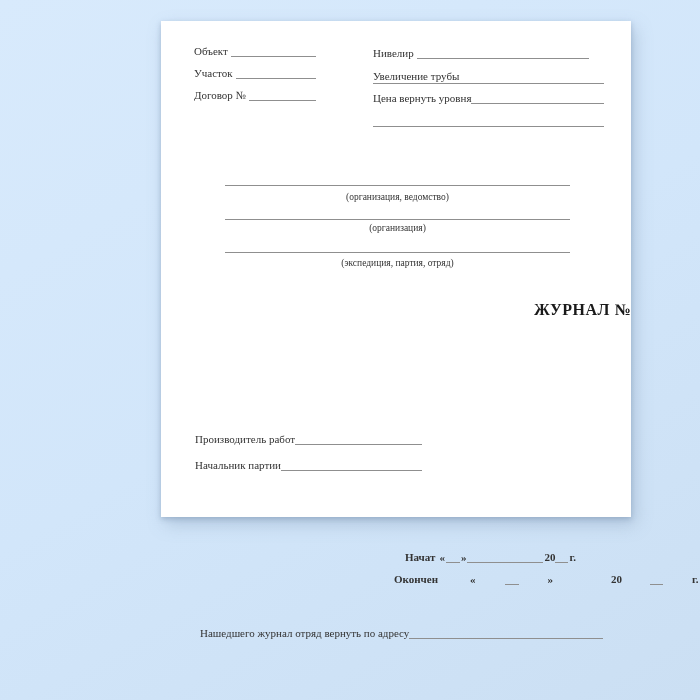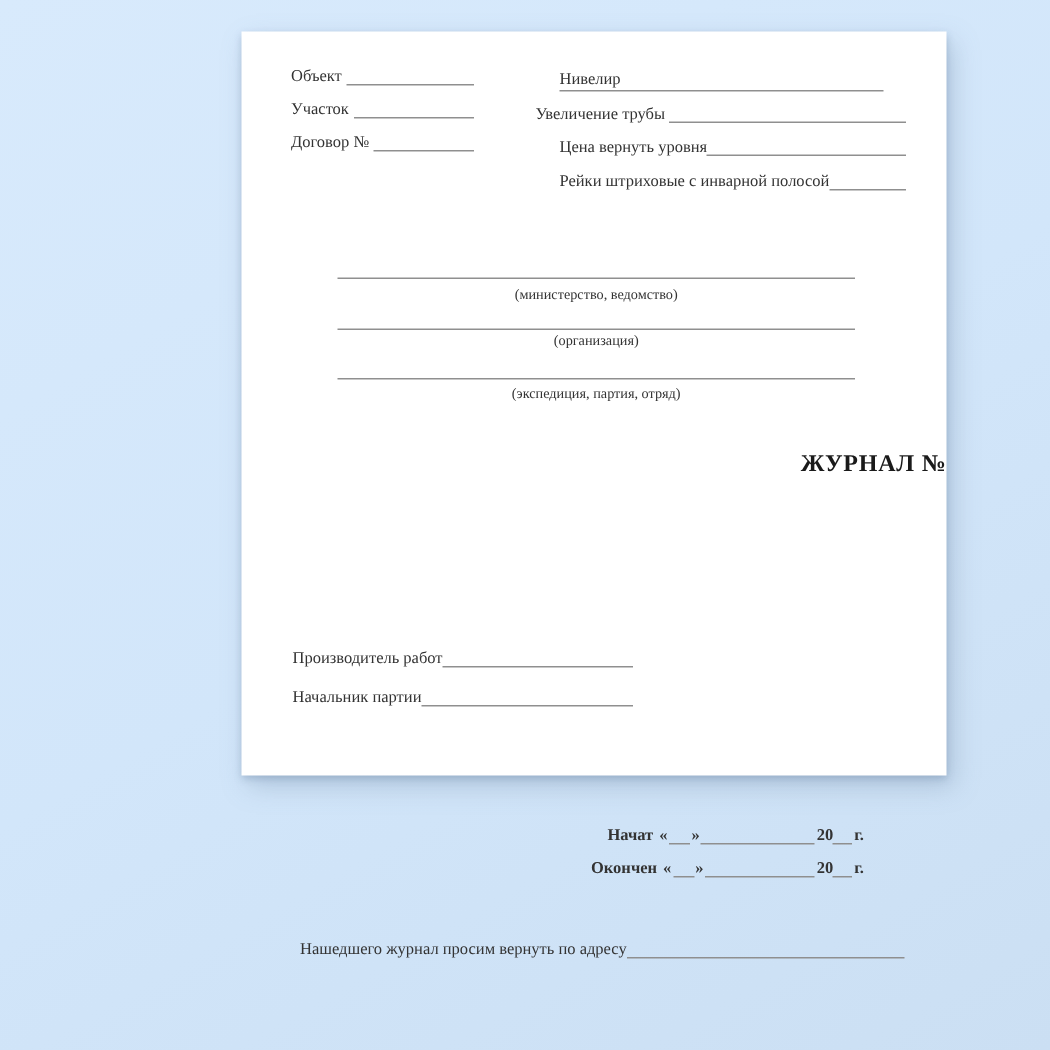--- a/index.html
+++ b/index.html
@@ -63,39 +63,38 @@
     </div>
     <div class="frow" style="top:45px;left:33px;right:315px;font-family:Liberation Serif, serif;">
       <span class="lbl">Участок</span>
       <span class="ul fill"></span>
     </div>
     <div class="frow" style="top:67px;left:33px;right:315px;">
       <span class="lbl">Договор №</span>
       <span class="ul fill"></span>
     </div>
 
-    <div class="frow" style="top:25px;left:212px;right:42px;flex-direction:column;">
+    <div class="frow" style="top:25px;left:212px;right:42px;">
       <span class="lbl">Нивелир</span>
       <span class="ul fill"></span>
     </div>
-    <div class="frow" style="top:48px;left:196px;right:27px;">
+    <div class="frow" style="top:48px;left:212px;right:27px;flex-direction:column;">
       <span class="lbl">Увеличение трубы</span>
       <span class="ul fill"></span>
     </div>
     <div class="frow" style="top:70px;left:212px;right:27px;">
       <span class="lbl" style="padding-right:0;">Цена вернуть уровня</span>
       <span class="ul fill"></span>
     </div>
     <div class="frow" style="top:93px;left:212px;right:27px;">
-      <span class="lbl" style="padding-right:0;">Рейки штриховые с инварной полосой</span>
       <span class="ul fill"></span>
     </div>
 
     <div class="rule" style="top:164px;"></div>
-    <div class="caption" style="top:170px;">(министерство, ведомство)</div>
+    <div class="caption" style="top:170px;">(организация, ведомство)</div>
 
     <div class="rule" style="top:198px;"></div>
     <div class="caption" style="top:201px;">(организация)</div>
 
     <div class="rule" style="top:231px;"></div>
     <div class="caption" style="top:236px;">(экспедиция, партия, отряд)</div>
 
     <div class="title-block">
       <div>ЖУРНАЛ №</div>
     </div>
@@ -112,30 +111,30 @@
     <div class="frow date-row" style="top:529px;left:244px;right:55px;">
       <span class="lbl">Начат</span>
       <span class="q">«</span>
       <span class="ul w14"></span>
       <span class="q">»</span>
       <span class="ul fill"></span>
       <span class="yr">20</span>
       <span class="ul w13"></span>
       <span class="ys">г.</span>
     </div>
-    <div class="frow date-row" style="top:551px;left:233px;right:55px;">
+    <div class="frow date-row" style="top:551px;left:233px;right:38px;gap:28px;">
       <span class="lbl">Окончен</span>
       <span class="q">«</span>
       <span class="ul w14"></span>
       <span class="q">»</span>
       <span class="ul fill"></span>
       <span class="yr">20</span>
       <span class="ul w13"></span>
       <span class="ys">г.</span>
     </div>
 
     <div class="frow" style="top:605px;left:39px;right:28px;">
-      <span class="lbl" style="padding-right:0;">Нашедшего журнал просим вернуть по адресу</span>
+      <span class="lbl" style="padding-right:0;">Нашедшего журнал отряд вернуть по адресу</span>
       <span class="ul fill"></span>
     </div>
 
   </div>
 </div>
 
 </body></html>

